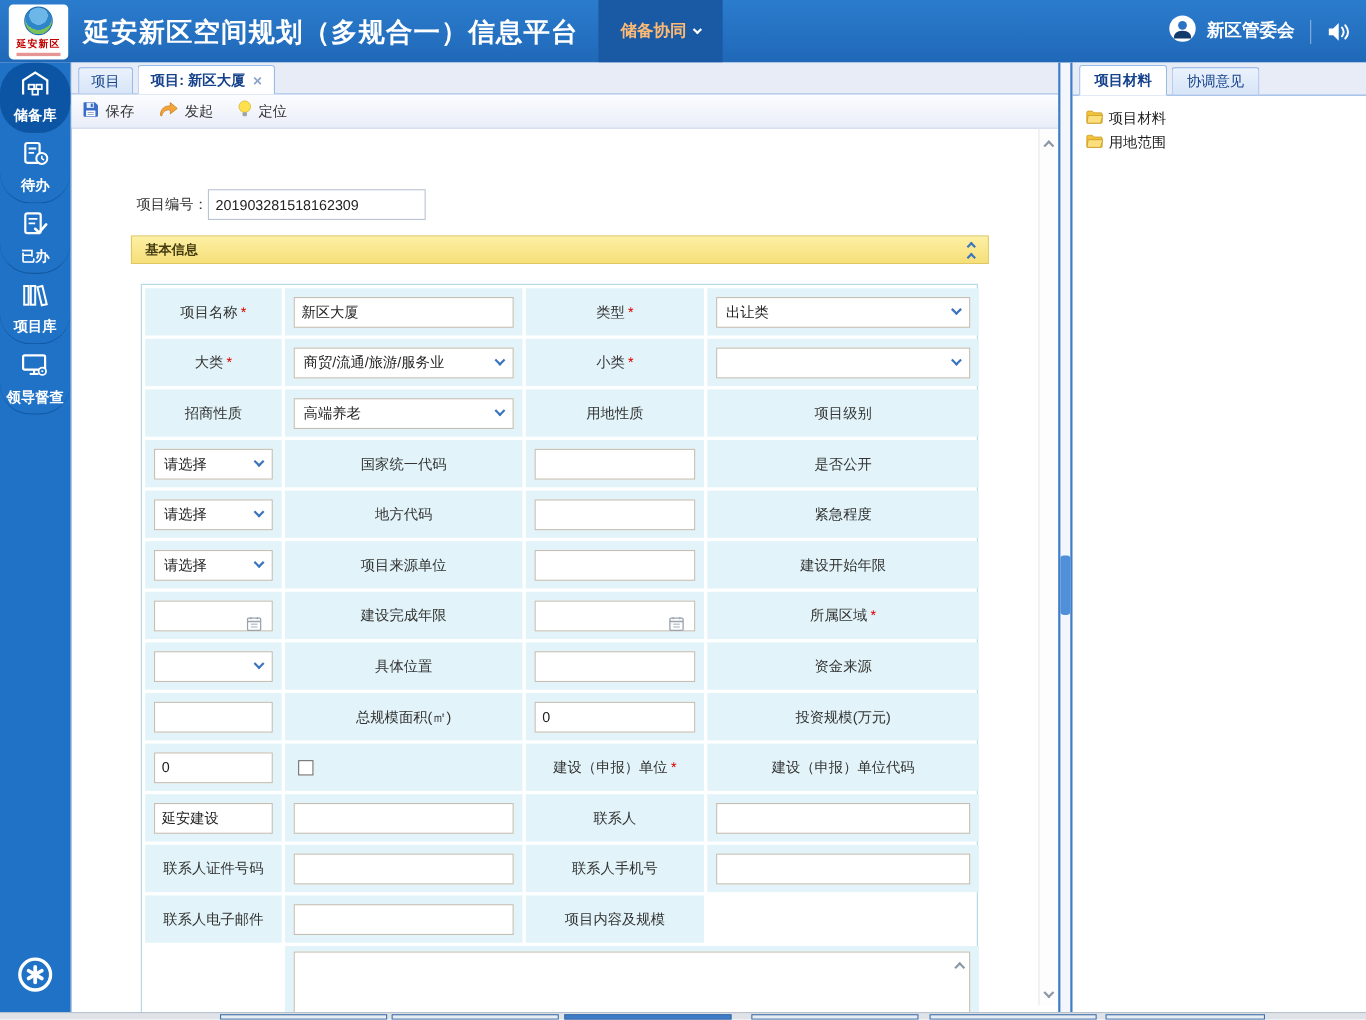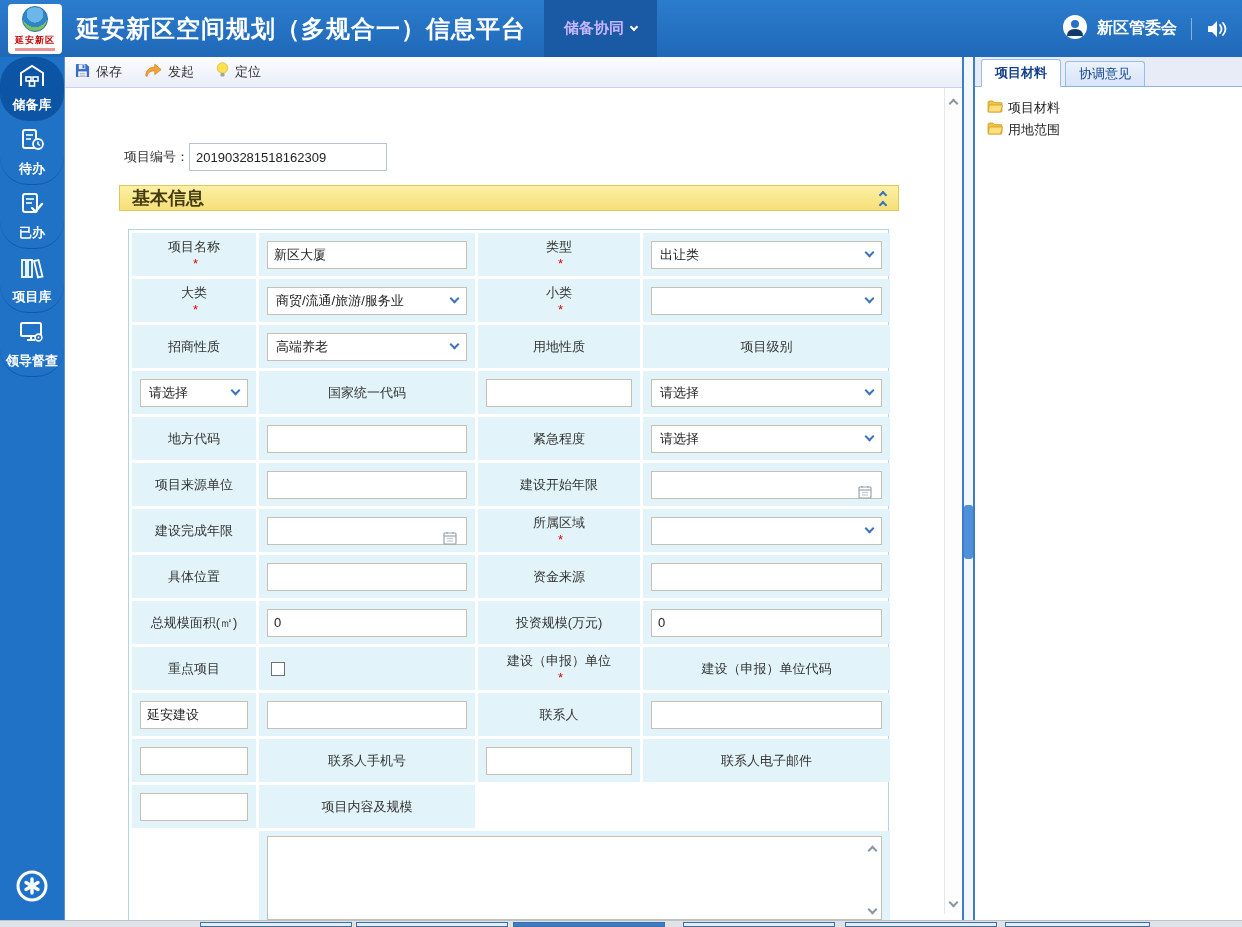--- a/index.html
+++ b/index.html
@@ -6,21 +6,21 @@
   html,body { width:1242px; height:927px; font-family:"Liberation Sans","DejaVu Sans",sans-serif; background:#fff; overflow:hidden; }
   .app { width:1242px; height:927px; display:flex; flex-direction:column; position:relative; }
 
   
   .topbar { height:57px; background:linear-gradient(#2b7ccd,#2068b8); display:flex; align-items:center; flex:0 0 57px; }
   .logo { width:54px; height:50px; margin:3px 0 3px 8px; background:#fff; border-radius:4px; display:flex; flex-direction:column; align-items:center; justify-content:center; }
   .logo-emblem { width:26px; height:26px; border-radius:50%; background:radial-gradient(circle at 50% 30%, #6db6e8 0 40%, #2e86c8 41% 62%, #7dc15a 63% 80%, #f3c63c 81% 100%); border:1px solid #1e6fb0; }
   .logo-text { color:#c40000; font-size:9px; font-weight:bold; letter-spacing:1px; margin-top:2px; }
   .logo-sub { width:40px; height:3px; background:#d66; opacity:.7; margin-top:1px; }
   .app-title { color:#fff; font-size:24px; font-weight:bold; letter-spacing:1px; margin-left:14px; white-space:nowrap; }
-  .nav-item { margin-left:18px; height:57px; padding:0 20px; background:#1a5aa5; color:#c4b5fd; font-size:15px; font-weight:bold; display:flex; align-items:center; gap:7px; cursor:pointer; }
+  .nav-item { margin-left:18px; height:57px; padding:0 20px; background:#1a5aa5; color:#fdba74; font-size:15px; font-weight:bold; display:flex; align-items:center; gap:7px; cursor:pointer; }
   .spacer { flex:1; }
   .user { display:flex; align-items:center; gap:9px; cursor:pointer; }
   .user-name { color:#fff; font-size:16px; font-weight:bold; }
   .hdr-sep { width:1px; height:22px; background:rgba(255,255,255,.45); margin:0 14px; }
   .speaker-btn { margin-right:14px; cursor:pointer; display:flex; align-items:center; }
 
   
   .chev { display:inline-block; width:7px; height:7px; border-right:2px solid #3b74bd; border-bottom:2px solid #3b74bd; }
   .chev.down { transform:rotate(45deg); margin-top:-4px; }
   .chev.up { transform:rotate(-135deg); margin-top:4px; }
@@ -49,27 +49,27 @@
   .content-wrap { flex:1; position:relative; min-height:0; overflow:hidden; }
   .content { position:absolute; left:0; top:0; right:18px; bottom:0; overflow:hidden; padding:11px 0 0 0; }
   .vscroll { position:absolute; right:0; top:0; bottom:6px; width:18px; background:#fdfdfd; border-left:1px solid #e4e8ee; display:flex; flex-direction:column; justify-content:space-between; align-items:center; padding:8px 0; }
 
   .projno-row { margin-left:59px; display:flex; align-items:center;margin-top:44px; }
   .projno-row label { font-size:13px; color:#333; }
   .txt { height:28px; border:1px solid #c6bfb2; background:#fff; font-size:13px; color:#222; padding:0 6px; font-family:inherit; }
   .projno { width:198px; border:1px solid #b9c4d2; }
 
   .section-hdr { margin:14px 0 0 54px; width:780px; height:26px; background:linear-gradient(#fdf0a4,#f6df79); border:1px solid #e0c85c; display:flex; align-items:center; padding:0 12px; cursor:pointer; }
-  .section-title { font-size:18px; font-weight:bold; color:#443c10; }
+  .section-title { font-size:12px; font-weight:bold; color:#443c10; }
   .collapse { margin-left:auto; display:flex; flex-direction:column; gap:0px; }
   .collapse .chev { width:6px; height:6px; }
 
   .form-table { margin:18px 0 0 63px; width:761px; border:1px solid #aed6e6; background:#fff; display:grid; grid-template-columns:124px 216px 162px 247px; gap:3px; padding:3px; }
   .cell { background:#e2f4f9; min-height:43px; display:flex; align-items:center; }
-  .cell.lbl { justify-content:center; font-size:13px; color:#333; text-align:center; padding:0 4px;flex-direction:column; }
+  .cell.lbl { justify-content:center; font-size:13px; color:#333; text-align:center; padding:0 4px; }
   .cell.fld { padding:5px 8px; position:relative; }
   .req { color:#e00000; margin-left:3px; font-size:13px; }
   .fld .txt { width:100%; }
   .sel { width:100%; height:28px; border:1px solid #c6bfb2; background:#fff; display:flex; align-items:center; padding:0 8px; font-size:13px; color:#222; cursor:pointer; }
   .sel .sel-val { flex:1; white-space:nowrap; overflow:hidden; }
   .date-wrap { width:100%; position:relative; }
   .date-wrap .txt { width:100%; padding-right:24px; }
   .date-wrap svg { position:absolute; right:5px; top:7px; }
   .cb { width:14px; height:14px; border:1px solid #707070; background:#fff; margin-left:4px; cursor:pointer; }
   .cell.ta { grid-column:2 / 5; height:94px; padding:5px 8px; }
@@ -187,20 +187,29 @@
             <g stroke="#fff" stroke-width="3.4" stroke-linecap="round">
               <line x1="18" y1="11" x2="18" y2="25"></line>
               <line x1="12" y1="14.5" x2="24" y2="21.5"></line>
               <line x1="24" y1="14.5" x2="12" y2="21.5"></line>
             </g>
           </svg>
       </div>
     </nav>
 
     <div class="main">
+      <div class="tabstrip" id="tabstrip">
+          <div class="tab">
+            <span>项目</span>
+          </div>
+          <div class="tab active">
+            <span>项目: 新区大厦</span>
+            <span class="tab-close">×</span>
+          </div>
+        </div>
 
       <div class="toolbar">
         <button class="tb-btn">
           <span><svg width="15" height="15" viewBox="0 0 16 16">
                 <path d="M1 2 Q1 1 2 1 H12 L15 4 V14 Q15 15 14 15 H2 Q1 15 1 14 Z" fill="#3a6cc8"></path>
                 <rect x="4" y="1.5" width="7" height="5" fill="#e8f0fc"></rect>
                 <rect x="8" y="2.3" width="2" height="3.4" fill="#3a6cc8"></rect>
                 <rect x="3.5" y="9" width="9" height="5.5" fill="#fff"></rect>
                 <line x1="5" y1="11" x2="11" y2="11" stroke="#9ab" stroke-width="1"></line>
                 <line x1="5" y1="13" x2="11" y2="13" stroke="#9ab" stroke-width="1"></line>
@@ -292,20 +301,23 @@
                 <div class="sel">
                   <span class="sel-val">请选择</span>
                   <span class="chev down"></span>
                 </div>
               </div>
               <div class="cell lbl">
                 <span>国家统一代码</span>
               </div>
               <div class="cell fld">
                 <input class="txt" type="text" style="">
+              </div>
+              <div class="cell lbl">
+                <span>是否公开</span>
               </div>
               <div class="cell fld">
                 <div class="sel">
                   <span class="sel-val">请选择</span>
                   <span class="chev down"></span>
                 </div>
               </div>
               <div class="cell lbl">
                 <span>地方代码</span>
               </div>
@@ -384,23 +396,20 @@
               </div>
               <div class="cell fld">
                 <input class="txt" type="text" value="0" style="">
               </div>
               <div class="cell lbl">
                 <span>投资规模(万元)</span>
               </div>
               <div class="cell fld">
                 <input class="txt" type="text" value="0" style="">
               </div>
-              <div class="cell lbl">
-                <span>重点项目</span>
-              </div>
               <div class="cell fld">
                 <span class="cb"></span>
               </div>
               <div class="cell lbl">
                 <span>建设（申报）单位</span>
                 <span class="req">*</span>
               </div>
               <div class="cell lbl">
                 <span>建设（申报）单位代码</span>
               </div>
@@ -408,20 +417,23 @@
                 <input class="txt" type="text" value="延安建设" style="">
               </div>
               <div class="cell fld">
                 <input class="txt" type="text" style="">
               </div>
               <div class="cell lbl">
                 <span>联系人</span>
               </div>
               <div class="cell fld">
                 <input class="txt" type="text" style="">
+              </div>
+              <div class="cell lbl">
+                <span>联系人证件号码</span>
               </div>
               <div class="cell fld">
                 <input class="txt" type="text" style="">
               </div>
               <div class="cell lbl">
                 <span>联系人手机号</span>
               </div>
               <div class="cell fld">
                 <input class="txt" type="text" style="">
               </div>

